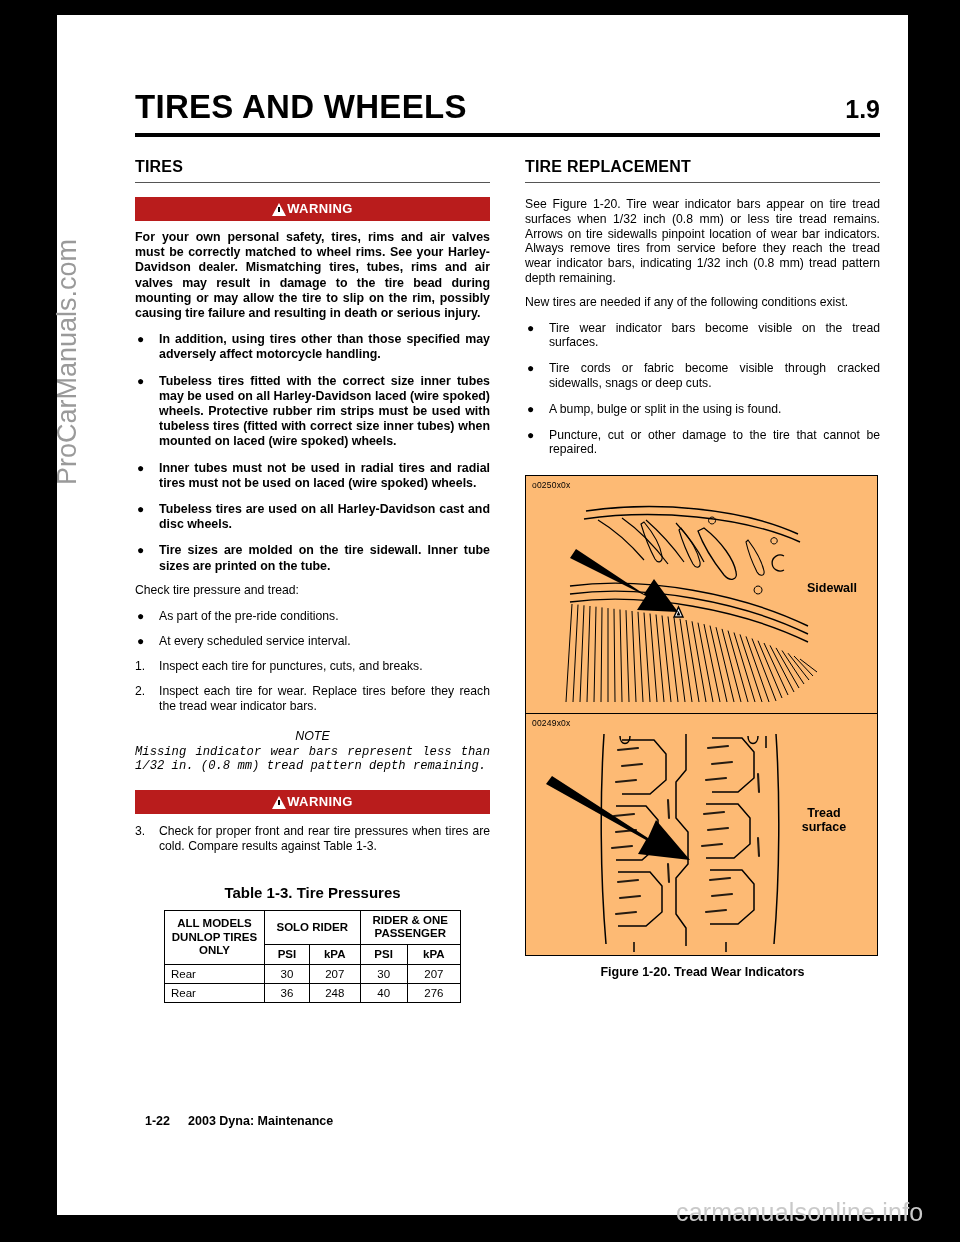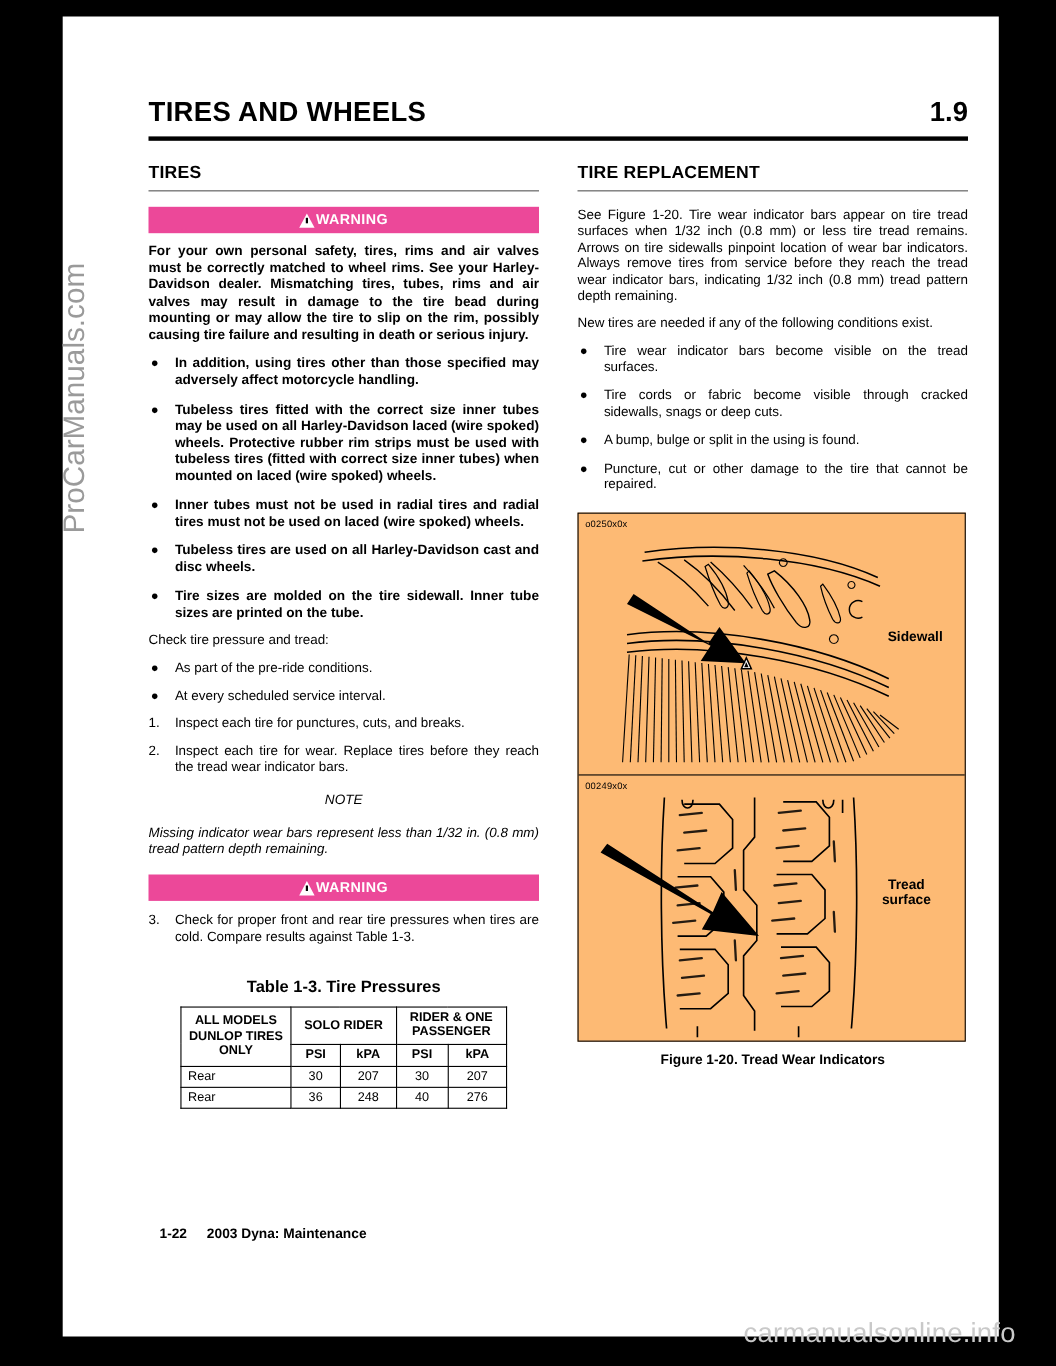--- a/index.html
+++ b/index.html
@@ -51,21 +51,21 @@
     width: 745px;
   }
   
   .pg-header {
     position: relative;
     display: flex;
     align-items: baseline;
     justify-content: space-between;
   }
   .pg-header .title {
-    font-size: 25px;
+    font-size: 33px;
     font-weight: bold;
     letter-spacing: 0.3px;
   }
   .pg-header .pageno {
     font-size: 25px;
     font-weight: bold;
   }
   .header-rule {
     height: 4px;
     background: #000;
@@ -87,21 +87,21 @@
     font-weight: bold;
     margin: 0 0 6px 0;
     letter-spacing: 0.2px;
   }
   .sec-rule {
     height: 1px;
     background: #555;
     margin-bottom: 14px;
   }
   .warnbar {
-    background: #ec4899;
+    background: #b91c1c;
     color: #fff;
     text-align: center;
     font-size: 13px;
     font-weight: bold;
     letter-spacing: 0.4px;
     padding: 4px 0 5px 0;
     display: flex;
     align-items: center;
     justify-content: center;
     gap: 1px;
@@ -167,22 +167,23 @@
   .note-head {
     text-align: center;
     font-style: italic;
     font-size: 12.4px;
     margin-top: 15px;
   }
   .note-body {
     font-style: italic;
     font-size: 12.2px;
     line-height: 14.8px;
-    margin-top: 16px;
+    margin-top: 2px;
     text-align: justify;
+    font-family: Liberation Mono, monospace;
   }
   
   .tbl-title {
     text-align: center;
     font-weight: bold;
     font-size: 15px;
     margin-top: 30px;
     margin-bottom: 9px;
   }
   table.pressures {

